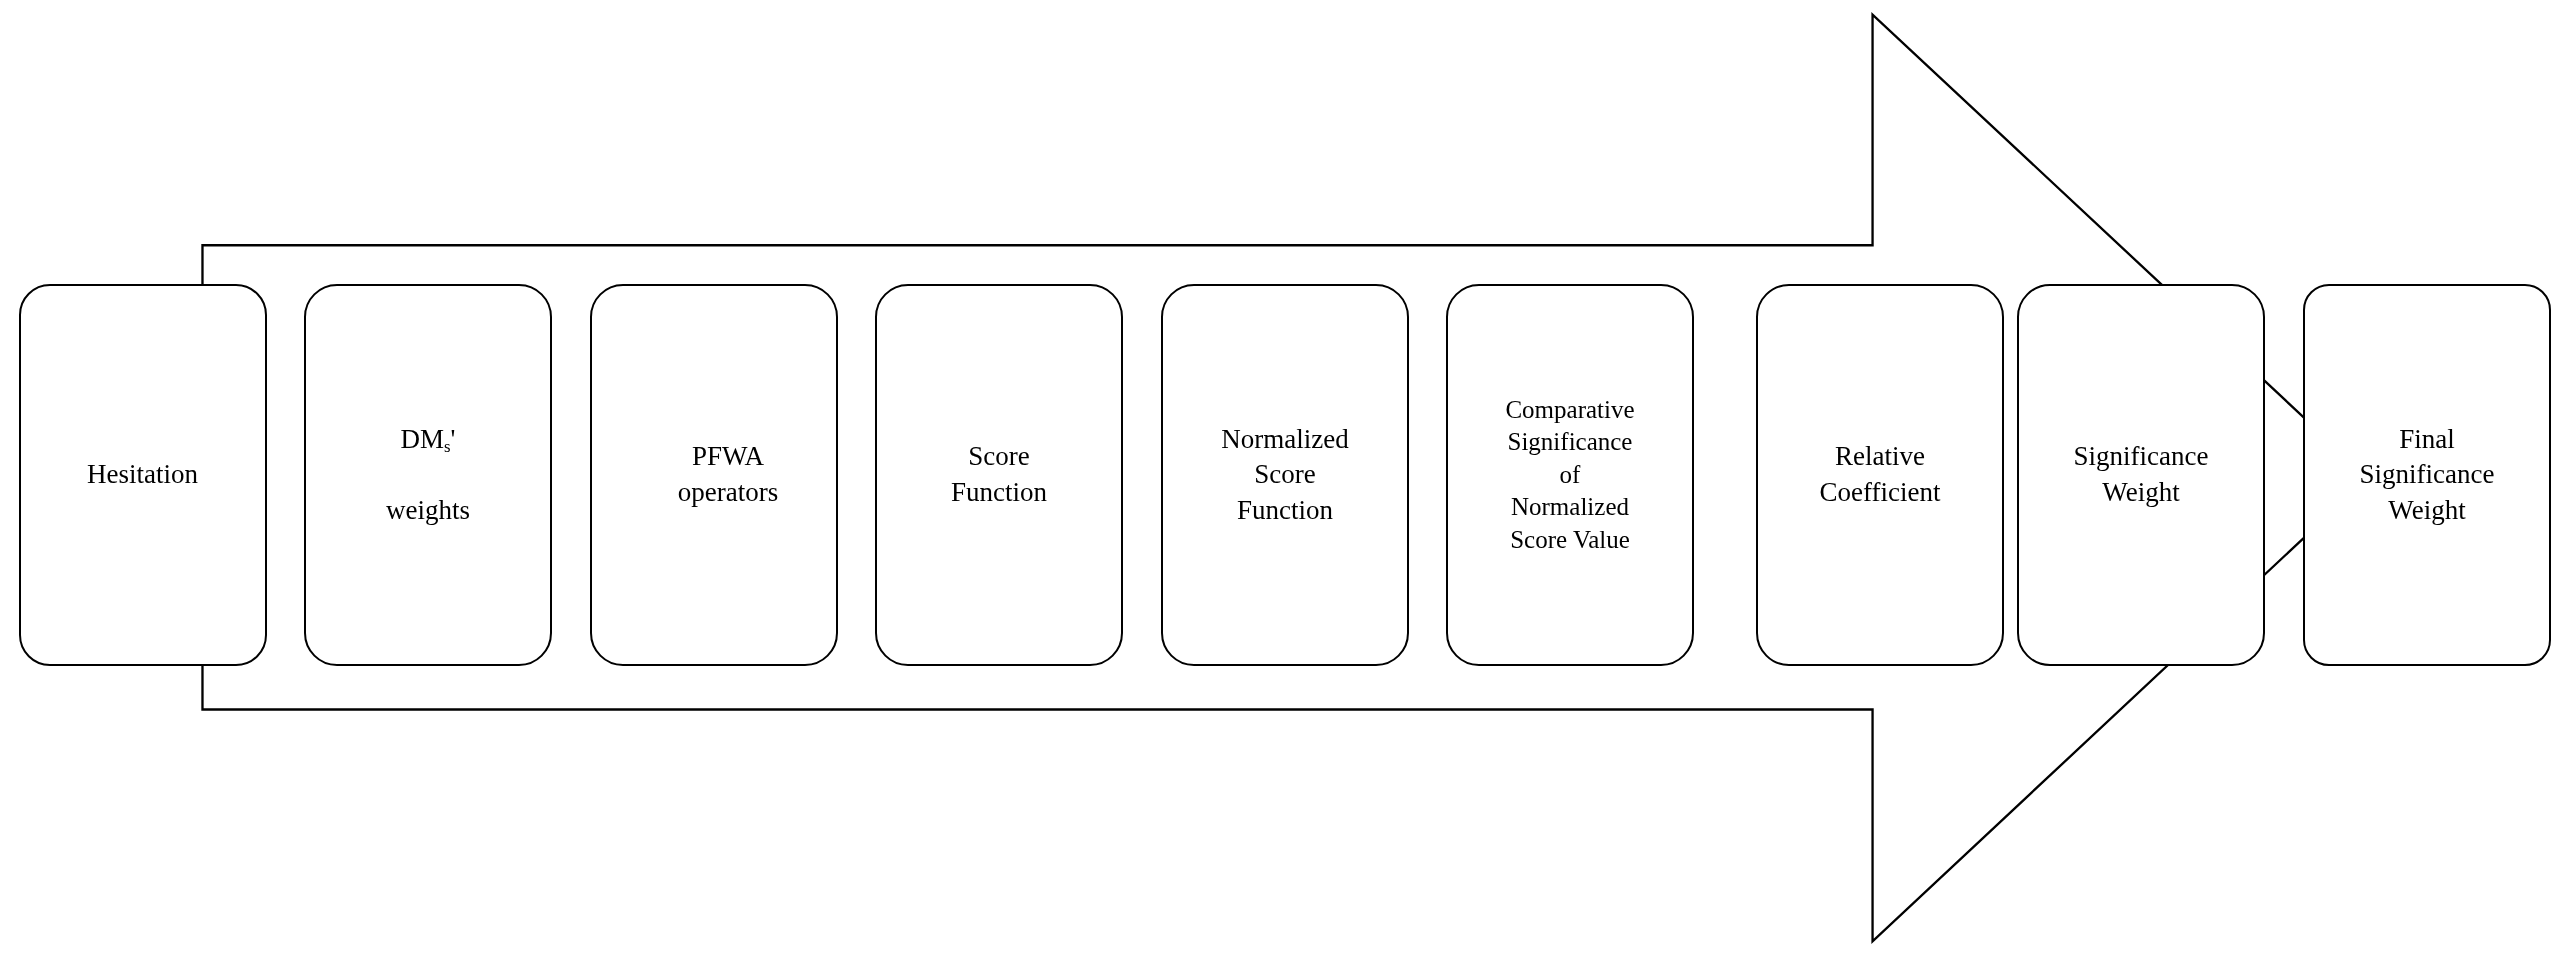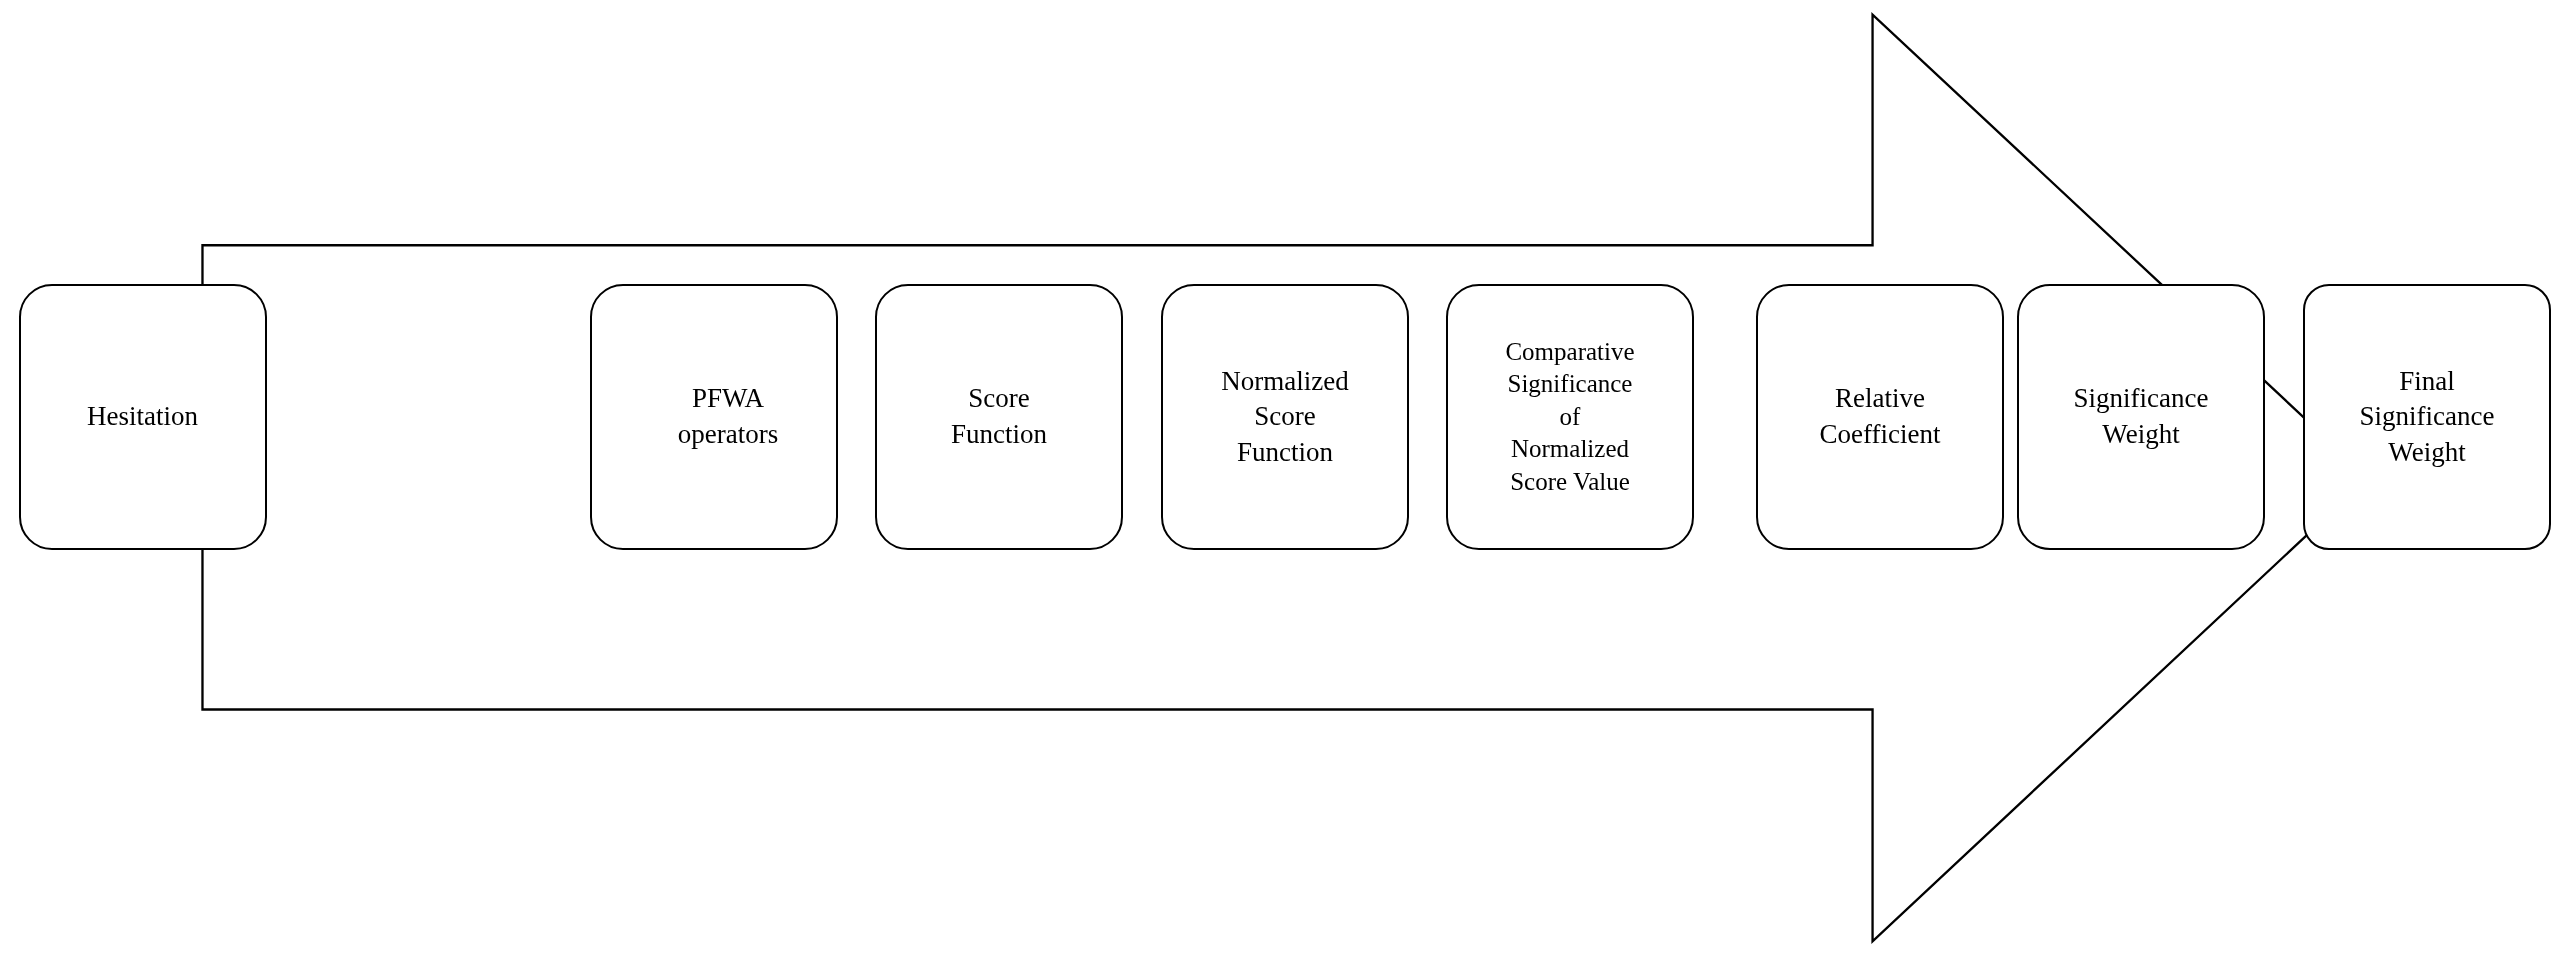--- a/index.html
+++ b/index.html
@@ -20,21 +20,21 @@
     position: absolute;
     left: 0;
     top: 0;
     width: 2576px;
     height: 953px;
   }
   .stage {
     position: absolute;
     top: 284px;
     width: 248px;
-    height: 266px;
+    height: 382px;
     box-sizing: border-box;
     background: #ffffff;
     border: 2.9px solid #000000;
     border-radius: 33px;
     display: flex;
     align-items: center;
     justify-content: center;
     text-align: center;
     font-size: 27px;
     line-height: 1.32;
@@ -49,21 +49,21 @@
   }
   .stage-label .line {
     display: block;
   }
   sub.subscript {
     font-size: 0.62em;
     line-height: 0;
     vertical-align: -0.22em;
   }
   
-  .s1 { left:   18.6px; }
+  .s1 { left:   18.6px; border-radius: 31px; }
   .s2 { left:  304px; }
   .s3 { left: 590px; padding-left: 28px; }
   .s4 { left: 875px; }
   .s5 { left: 1161px; }
   .s6 { left: 1446px; }
   .s7 { left: 1756px; }
   .s8 { left: 2017px; }
   .s9 { left: 2303px; border-radius: 26px; }
 </style>
 </head>
@@ -72,20 +72,26 @@
 <div id="canvas">
 
   <svg id="arrow-svg" viewBox="0 0 4421 1636" xmlns="http://www.w3.org/2000/svg" aria-hidden="true">
     <path d="M 347 421 L 3214 421 L 3214 25 L 4065 820 L 3214 1616 L 3214 1218 L 347 1218 Z" fill="#ffffff" stroke="#000000" stroke-width="4" stroke-linejoin="miter"></path>
   </svg>
 
   <div class="stage s1">
     <div class="stage-label">Hesitation</div>
   </div>
 
+  <div class="stage s2">
+    <div class="stage-label">
+      <span class="line"><span>DM</span><sub class="subscript">s</sub><span>'</span></span>
+      <span class="line">weights</span>
+    </div>
+  </div>
 
   <div class="stage s3">
     <div class="stage-label">PFWA
 operators</div>
   </div>
 
   <div class="stage s4">
     <div class="stage-label">Score
 Function</div>
   </div>

